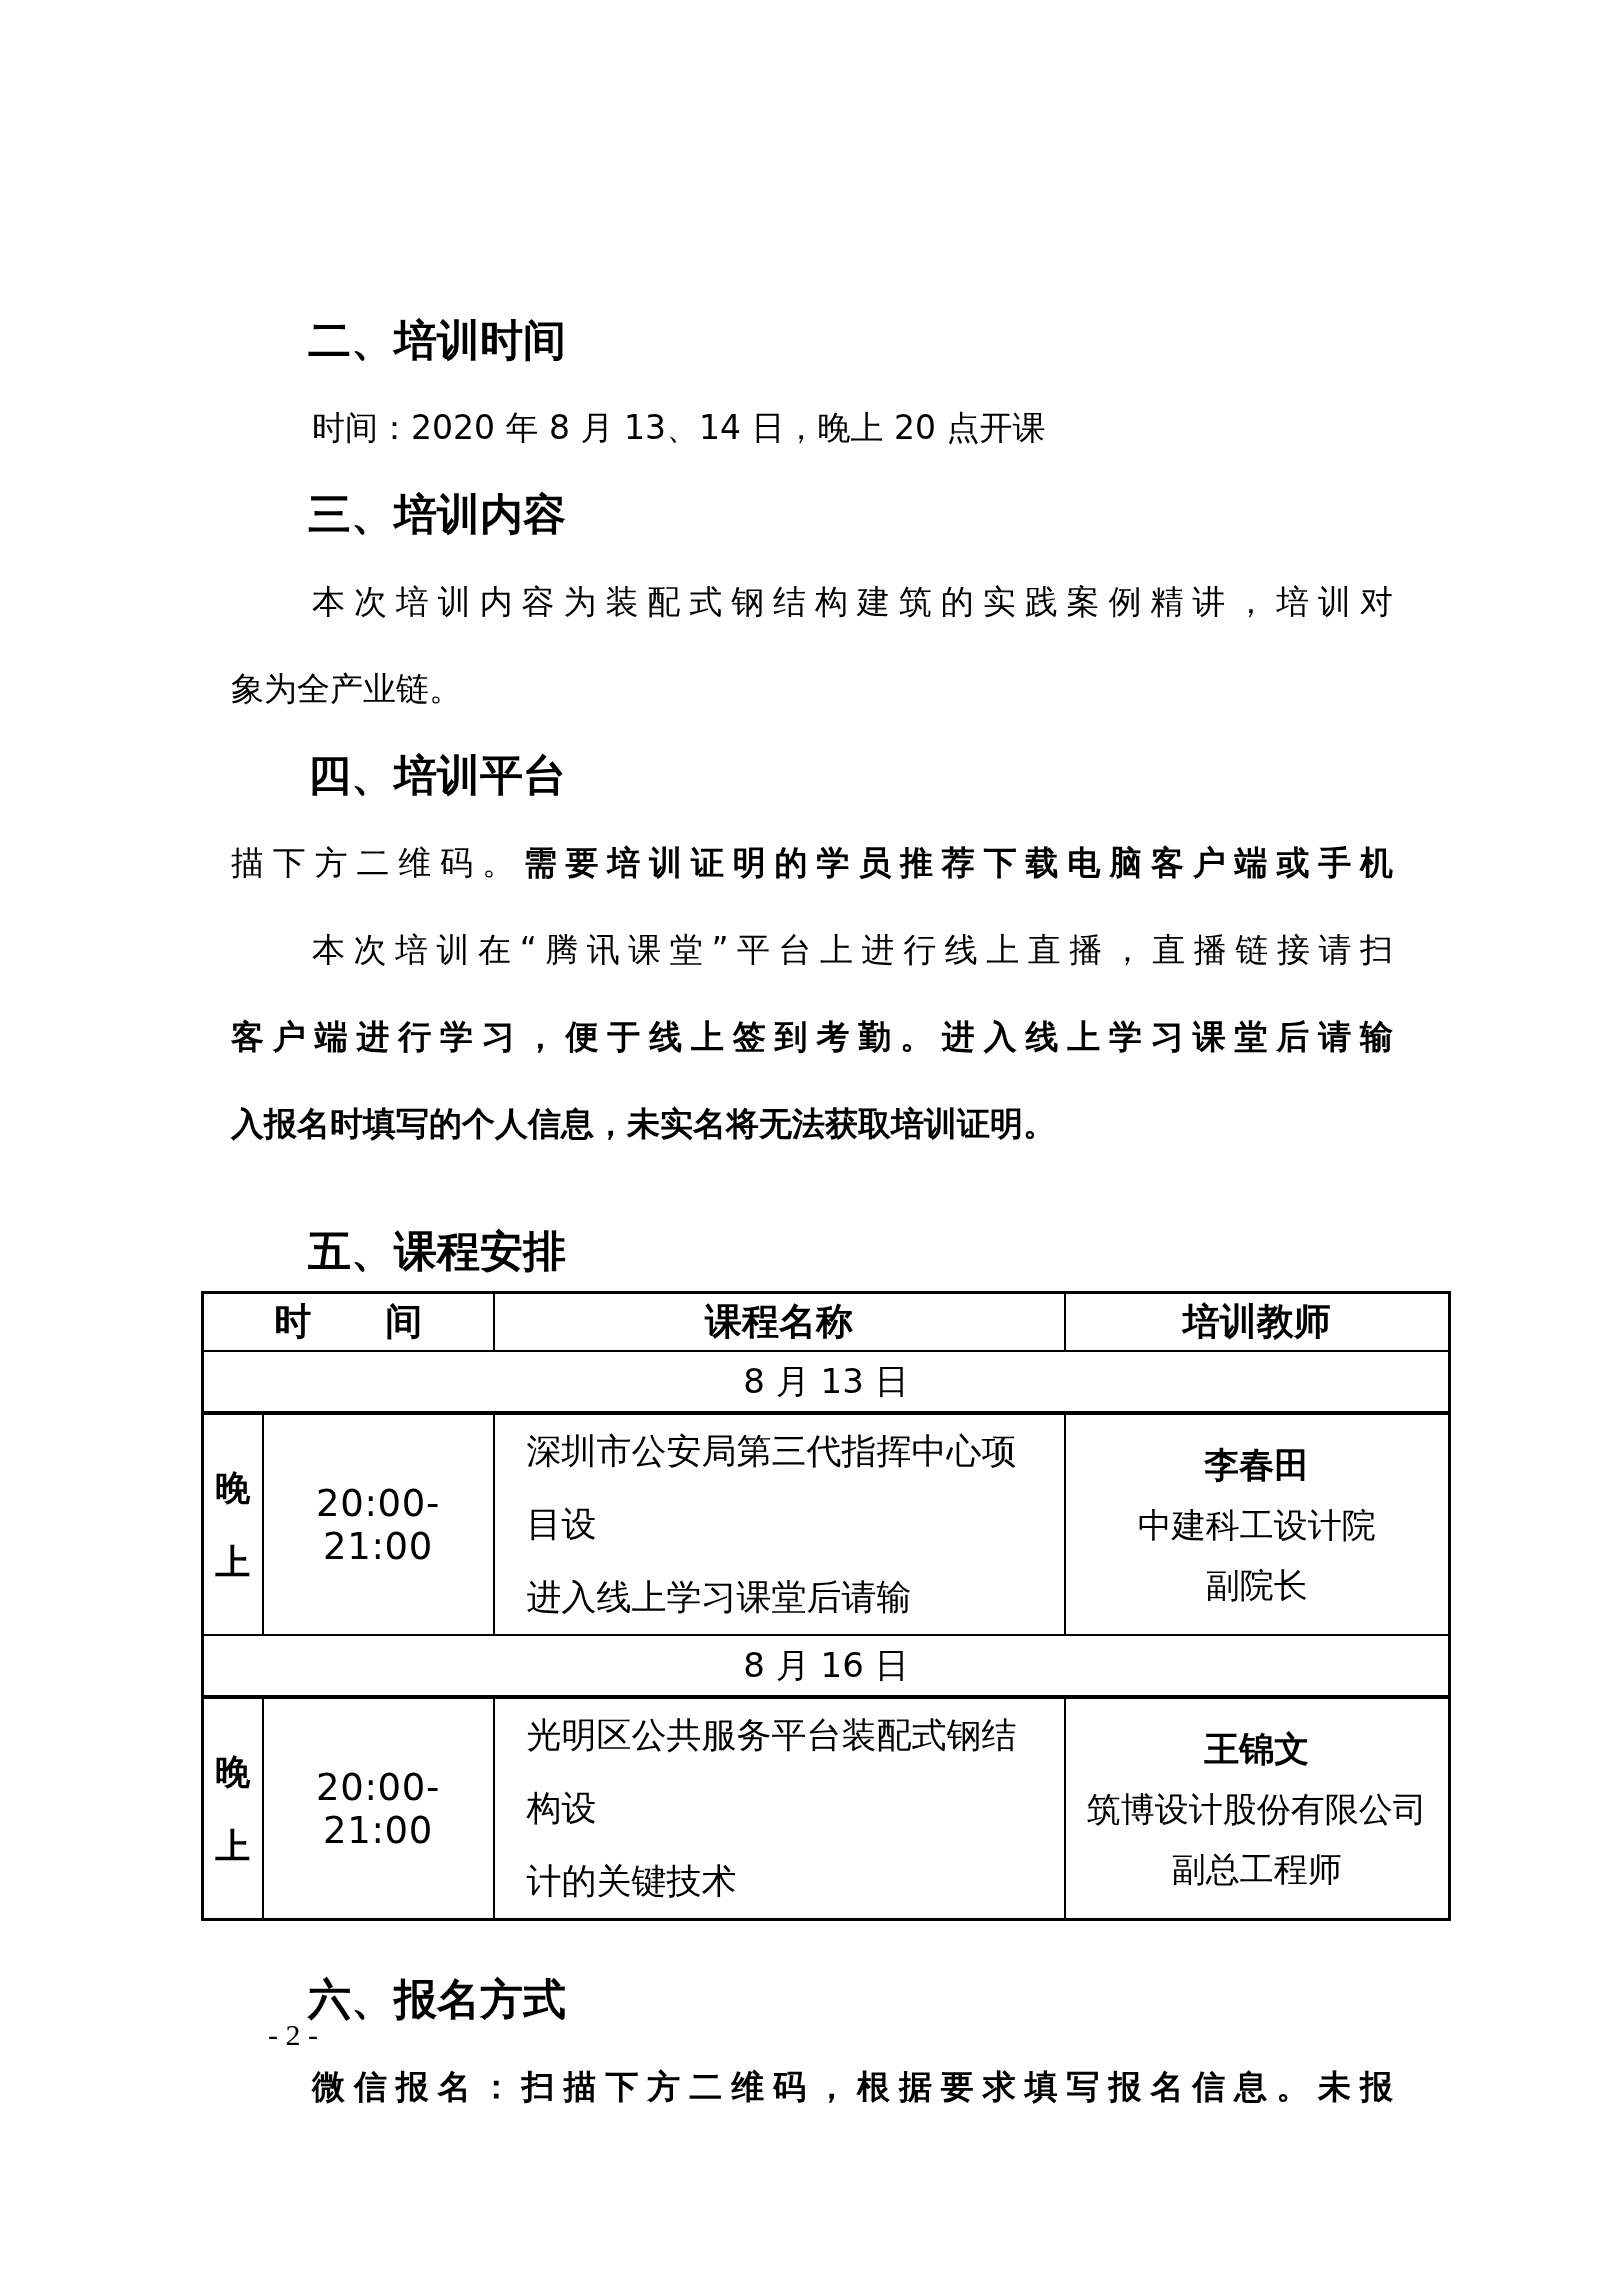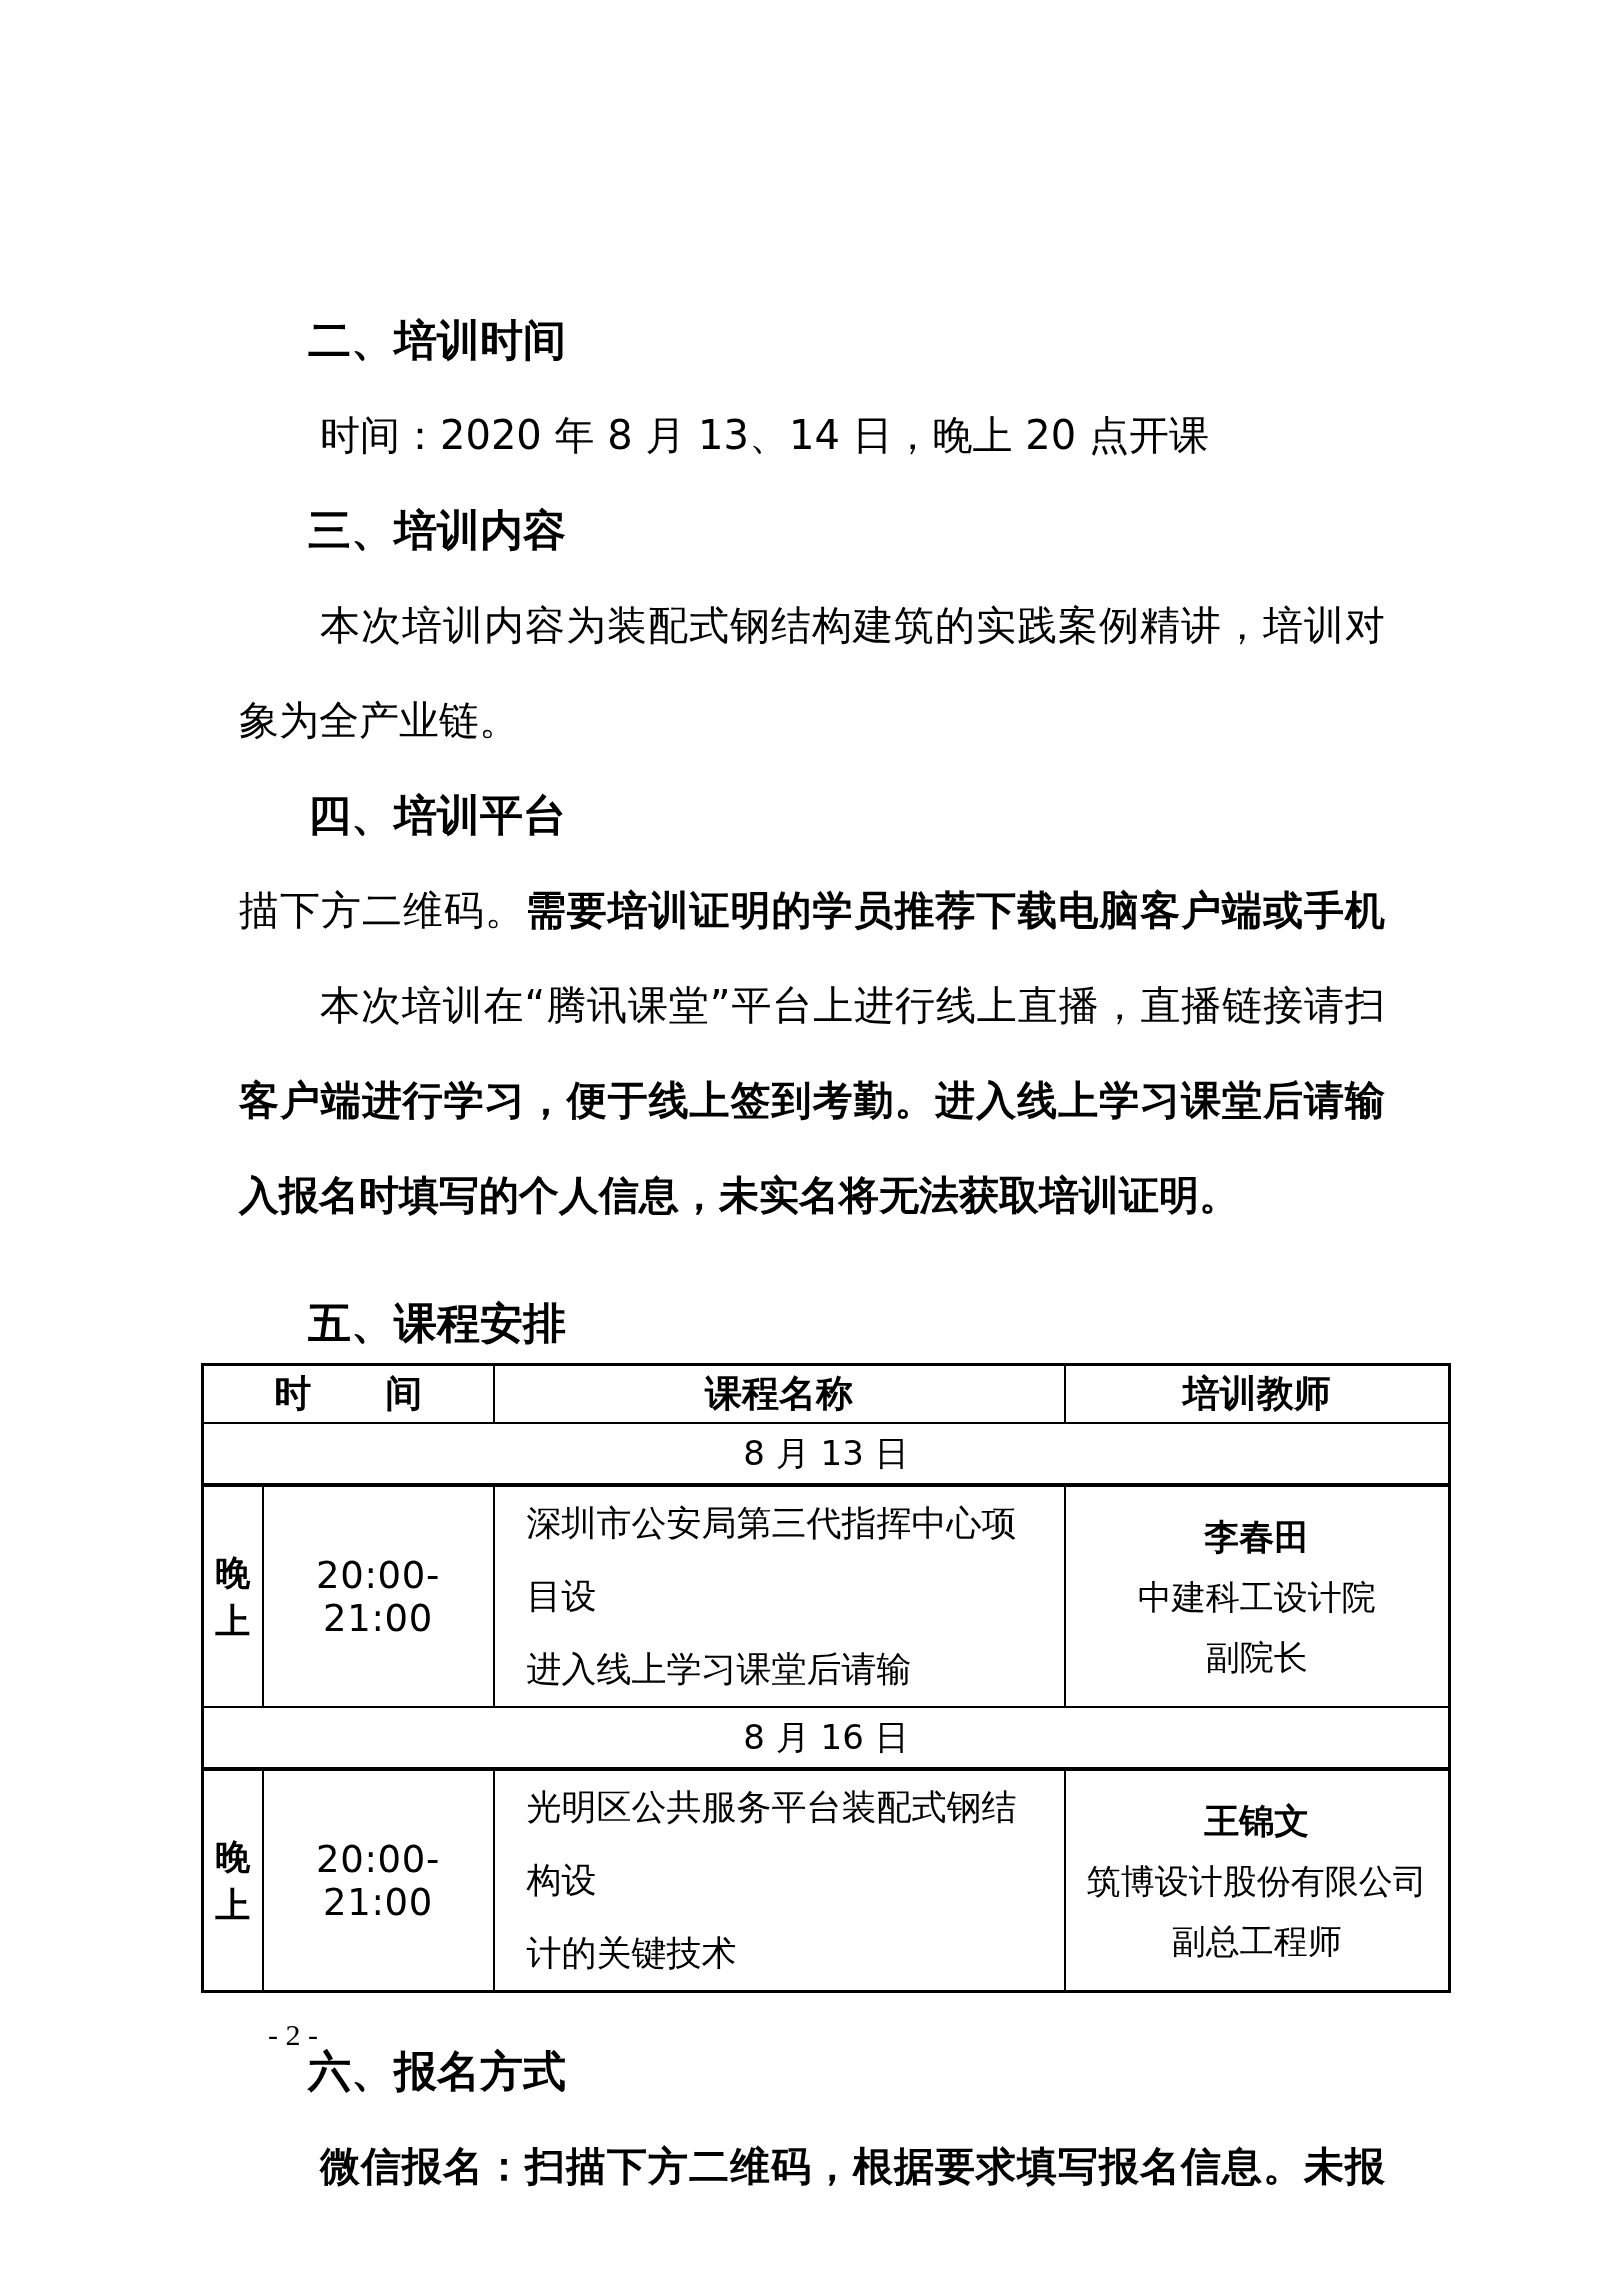--- a/index.html
+++ b/index.html
@@ -23,25 +23,25 @@
   .heading {
     font-size: 43px;
     font-weight: 700;
     line-height: 79px;
     height: 79px;
     margin: 0;
     text-indent: 85px;
     white-space: nowrap;
   }
   .bline {
-    font-size: 40px;
+    font-size: 33px;
     font-weight: 400;
     line-height: 79px;
     height: 79px;
-    margin: 16px;
+    margin: 8px;
   }
   .indent { text-indent: 81px; }
   .fill { text-align: justify; text-align-last: justify; }
   .bold { font-weight: 700; }
   .gap-before-table { margin-top: 49px; }
   .gap-after-table { margin-top: 39px; }
 
   table.schedule {
     border-collapse: collapse;
     table-layout: fixed;
@@ -55,21 +55,21 @@
     vertical-align: middle;
     overflow: hidden;
   }
   .schedule tr { border-top: 2.6px solid #000; border-bottom: 2.6px solid #000; }
   .schedule tr.date-row { border-bottom: 4.6px solid #000; }
   .schedule tr.header-row th { height: 56px; font-size: 37px; font-weight: 700; text-align: center; }
   .schedule tr.date-row td { height: 59px; font-size: 34px; text-align: center; }
   .schedule tr.data-row td { height: 174px; }
   td.slot-cell {
     font-size: 35px; font-weight: 700; text-align: center;
-    line-height: 48px; word-break: break-all; padding: 0 9.2px;
+    line-height: 74px; word-break: break-all; padding: 0 9.2px;
   }
   td.time-cell { font-size: 37px; text-align: center; letter-spacing: 0.7px; }
   td.course-cell { text-align: left; padding-left: 32px; padding-right: 14.4px; }
   .course-line { font-size: 35px; line-height: 73px; }
   td.teacher-cell { text-align: center; }
   .teacher-name { font-size: 35px; font-weight: 700; line-height: 60px; }
   .teacher-org, .teacher-title { font-size: 34px; line-height: 60px; }
 
   .footer {
     position: absolute;

